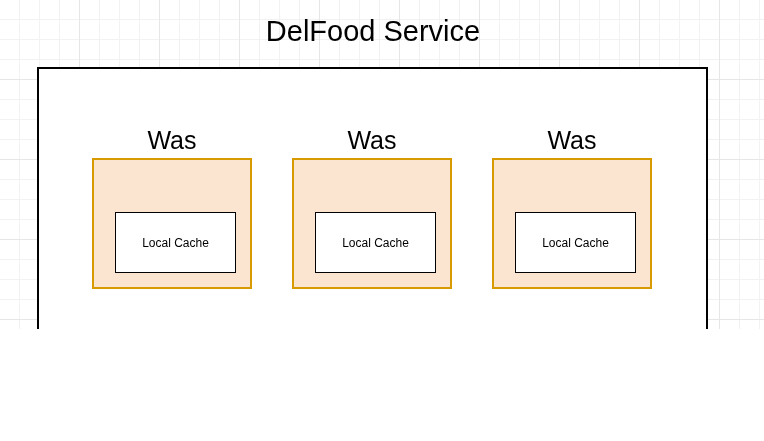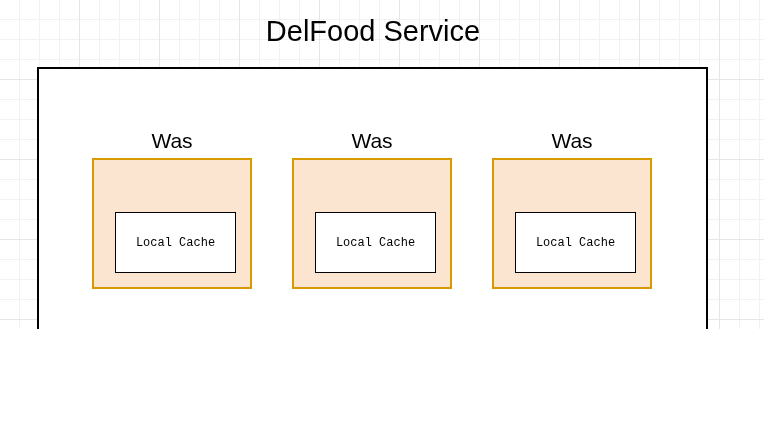--- a/index.html
+++ b/index.html
@@ -69,21 +69,21 @@
   .node-group.g0 { left: 90px; }
   .node-group.g1 { left: 290px; }
   .node-group.g2 { left: 490px; }
 
   .node-label {
     position: absolute;
     left: 0;
     top: 0;
     width: 164px;
     text-align: center;
-    font-size: 21px;
+    font-size: 25px;
     line-height: 25px;
     color: #000000;
     white-space: nowrap;
   }
 
   .node-box {
     position: absolute;
     left: 2px;
     top: 30px;
     width: 160px;
@@ -106,21 +106,20 @@
     align-items: center;
     justify-content: center;
   }
 
   .inner-box-label {
     font-size: 12px;
     line-height: 14px;
     color: #000000;
     white-space: nowrap;
     text-align: left;
-    font-family: Liberation Mono, monospace;
   }
 </style>
 </head>
 <body>
 
 <div id="canvas">
 
   <div class="diagram-title">DelFood Service</div>
 
   <div class="service-container">

